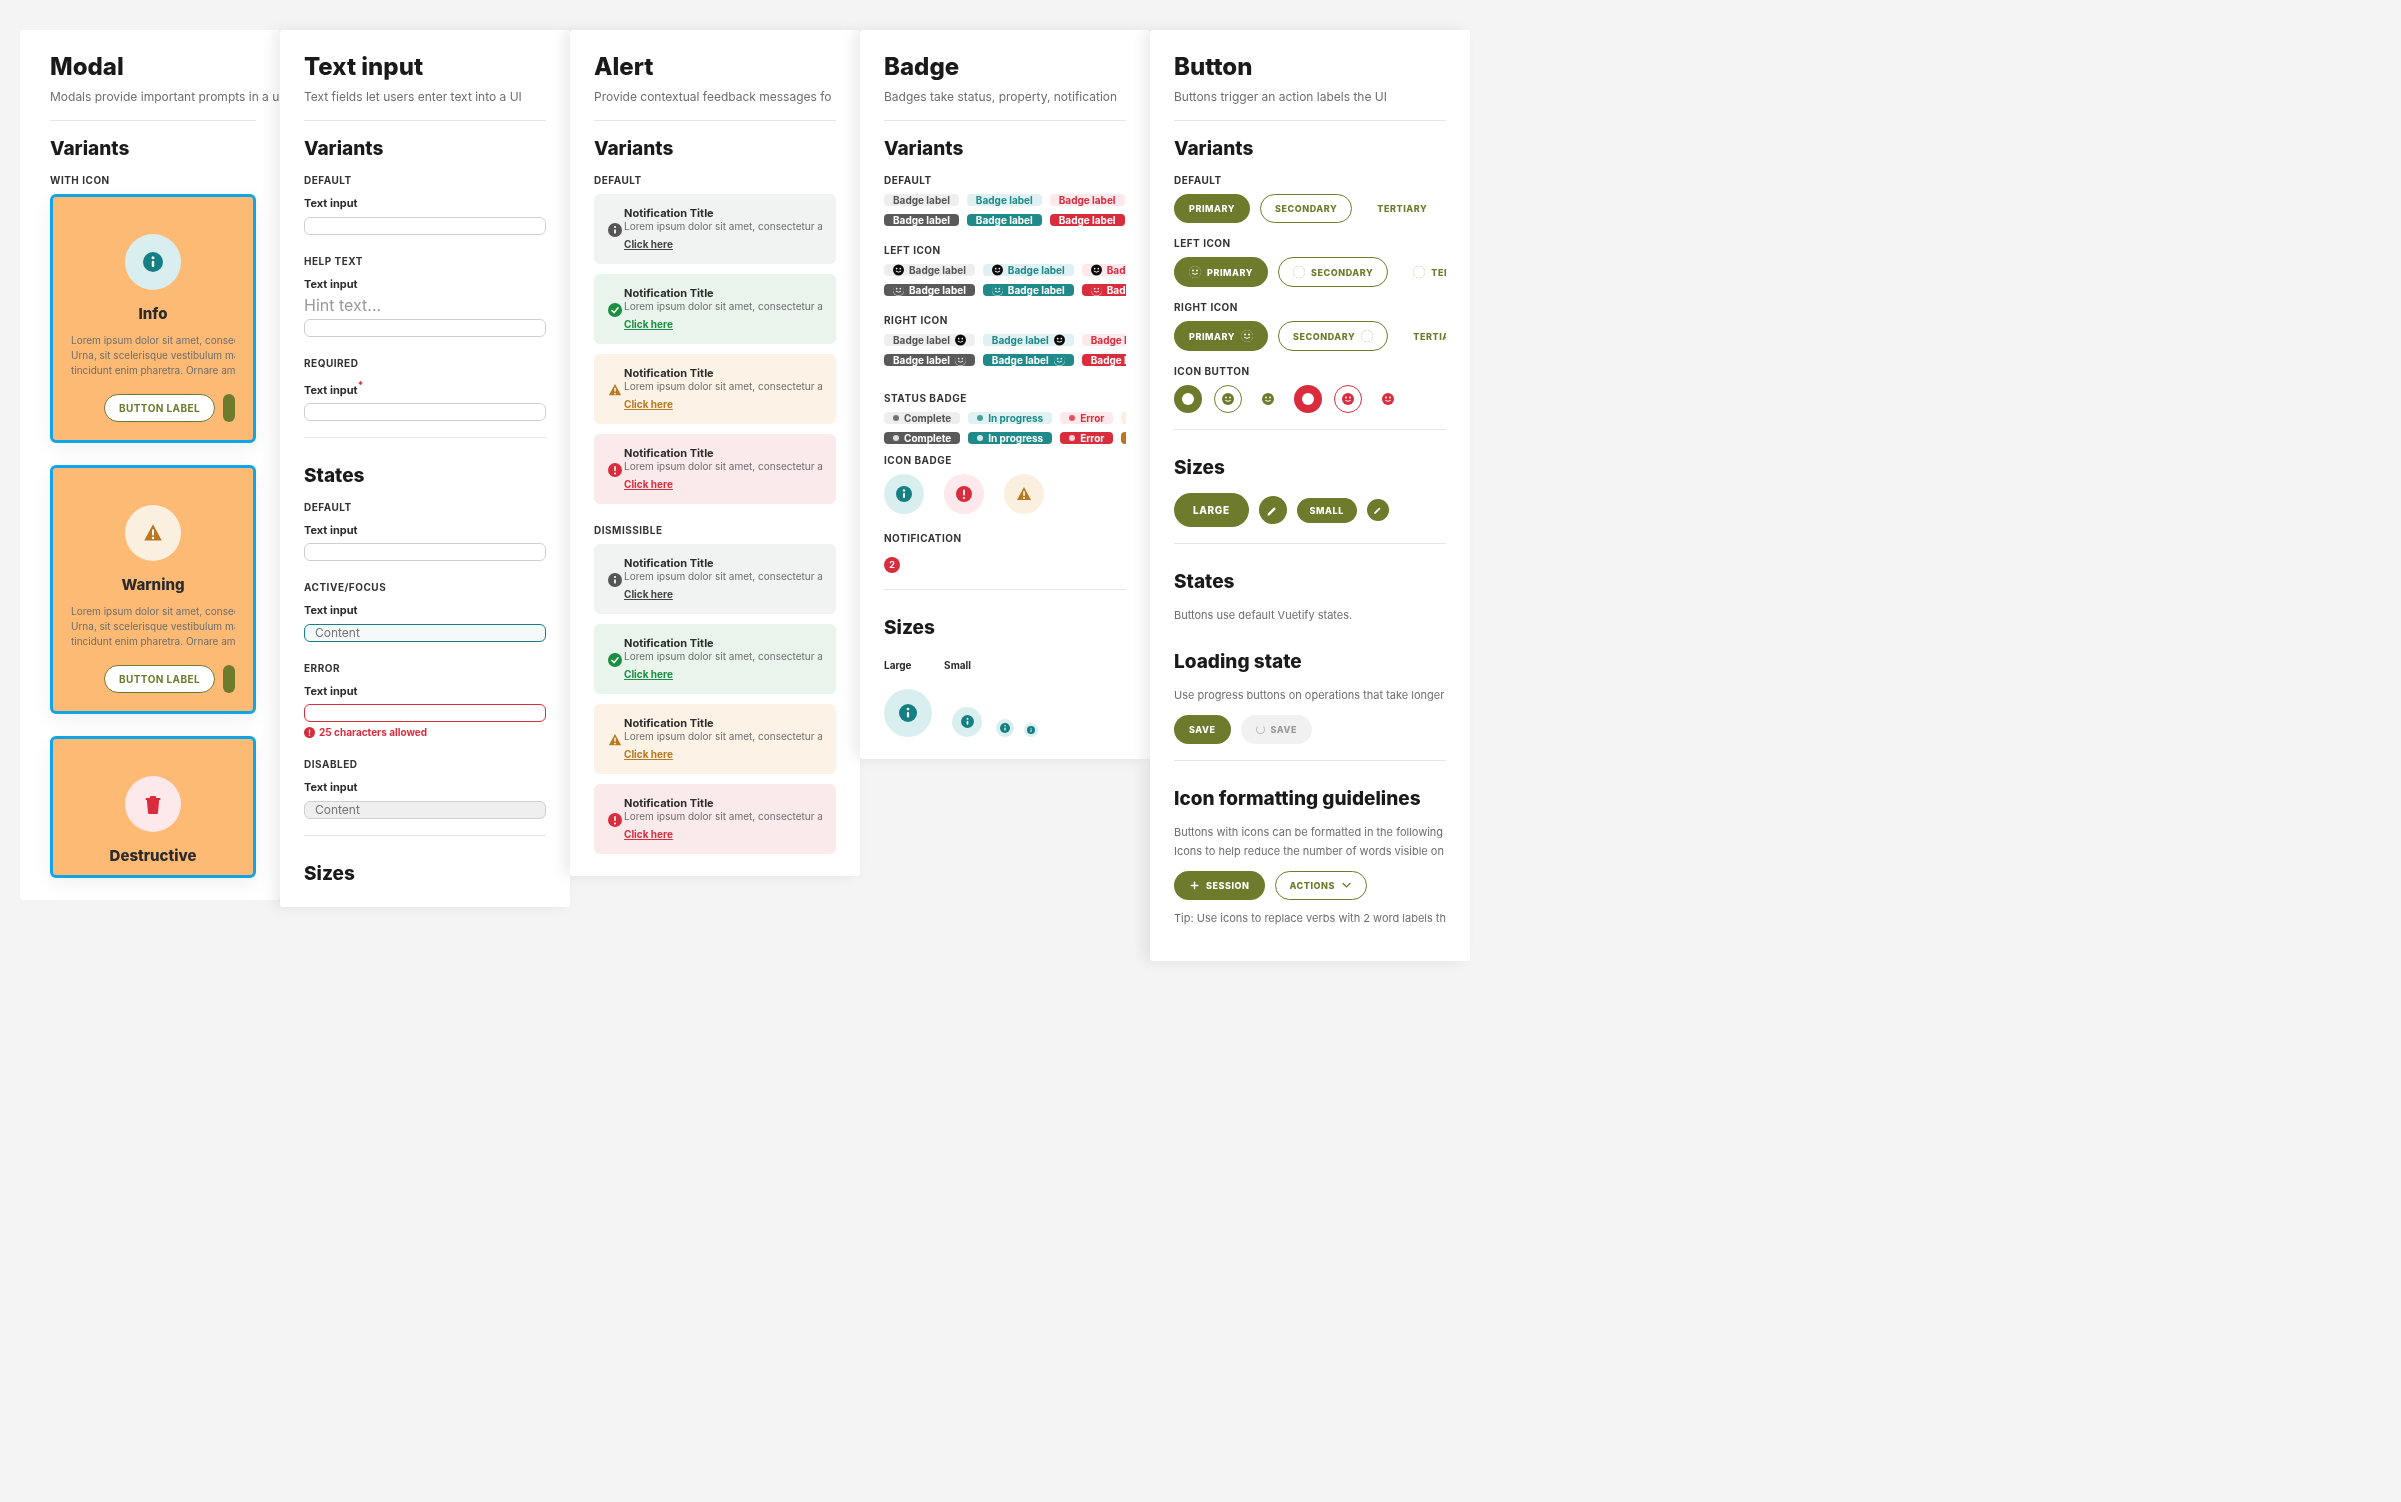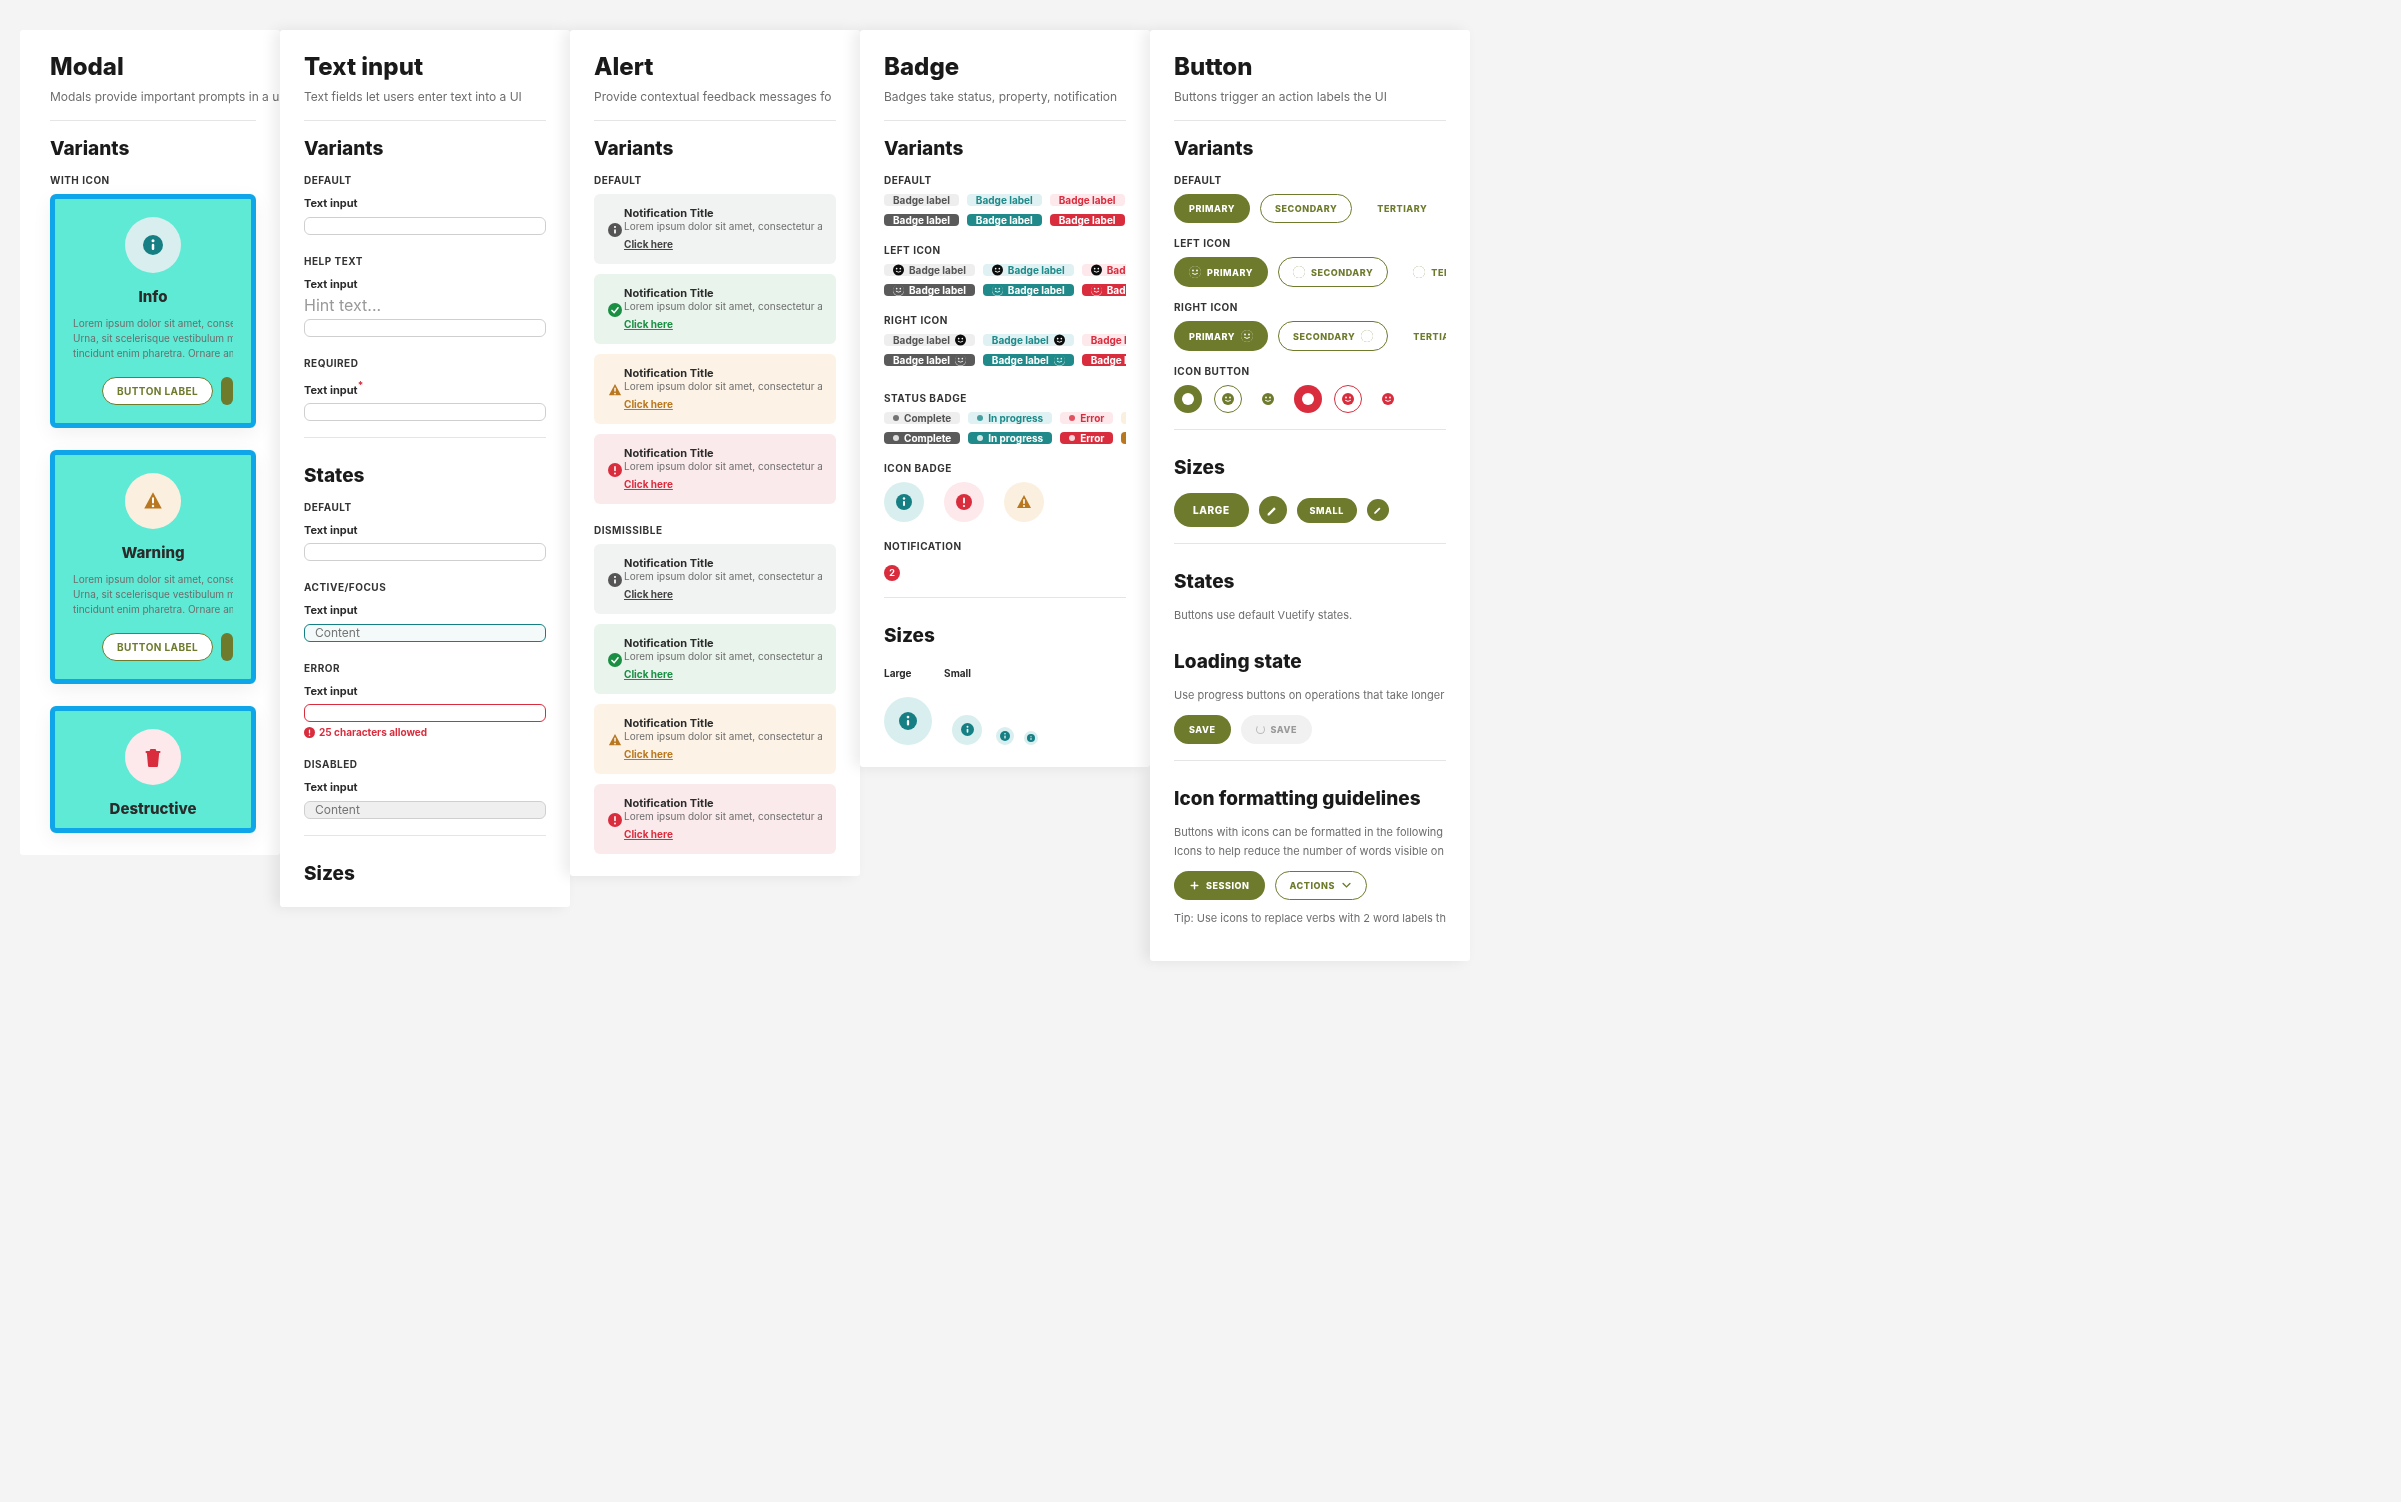--- a/index.html
+++ b/index.html
@@ -34,21 +34,21 @@
   .req::after{content:"*";color:var(--red);font-size:10px;vertical-align:super;}
   .hint{font-size:16px;color:#9a9a9a;margin:4px 0 0;}
   input.ti{width:100%;border:1px solid #cfcfcf;border-radius:6px;height:16px;padding:8px 10px;font-size:12px;background:#fff;outline:none;}
   input.ti.focus{border:1.5px solid var(--teal-dark);background:#f4fafa;}
   input.ti.error{border:1.5px solid var(--red);}
   input.ti:disabled{background:#efefef;color:#888;}
   .err{color:var(--red);font-size:10px;font-weight:700;margin-top:4px;display:flex;align-items:center;gap:4px;}
   .err svg{width:11px;height:11px;}
 
   
-  .card{border:5px solid #0ea5e9;border-radius:6px;padding:18px 18px 18px;margin-bottom:22px;box-shadow:0 6px 20px rgba(0,0,0,.06);text-align:center;background:#5eead4;}
+  .card{border:3px solid #0ea5e9;border-radius:6px;padding:37px 18px 18px;margin-bottom:22px;box-shadow:0 6px 20px rgba(0,0,0,.06);text-align:center;background:#fdba74;}
   .card .circ{width:56px;height:56px;border-radius:50%;display:flex;align-items:center;justify-content:center;margin:0 auto 14px;}
   .card h3{font-size:15px;font-weight:800;margin:0 0 10px;}
   .card p{font-size:10px;color:var(--muted);line-height:1.5;margin:0 0 16px;text-align:left;white-space:nowrap;overflow:hidden;}
   .card .actions{display:flex;justify-content:flex-end;gap:8px;}
   .btn-outline{border:1.5px solid var(--olive);color:var(--olive);background:#fff;border-radius:999px;padding:7px 14px;font-size:10px;font-weight:700;letter-spacing:.04em;}
   .btn-solid{background:var(--olive);color:#fff;border:none;border-radius:999px;padding:8px 16px;font-size:10px;font-weight:700;}
 
   
   .alert{border-radius:6px;padding:12px 14px;margin-bottom:10px;display:flex;gap:2px;align-items:center;}
   .alert .ic{width:14px;height:14px;flex:0 0 14px;margin-top:1px;}
@@ -440,21 +440,21 @@
           <i class="dot"></i>
           <span>In progress</span>
         </span>
     <span class="badge b-red solid">
           <i class="dot"></i>
           <span>Error</span>
         </span>
     <span class="badge b-amber solid">V</span>
   </div>
 
-  <div class="eyebrow" style="margin-top:18px;">ICON BADGE</div>
+  <div class="eyebrow" style="margin-top:10px;">ICON BADGE</div>
   <div style="display:flex;align-items:center;">
     <span class="iconcirc" style="background:#d9efef;">
           <svg width="16" height="16" viewBox="0 0 16 16" fill="#157f84">
             <use href="#i-info"></use>
           </svg>
         </span>
     <span class="iconcirc" style="background:#fde8eb;">
           <svg width="16" height="16" viewBox="0 0 16 16" fill="#D92D3E">
             <use href="#i-excl"></use>
           </svg>

